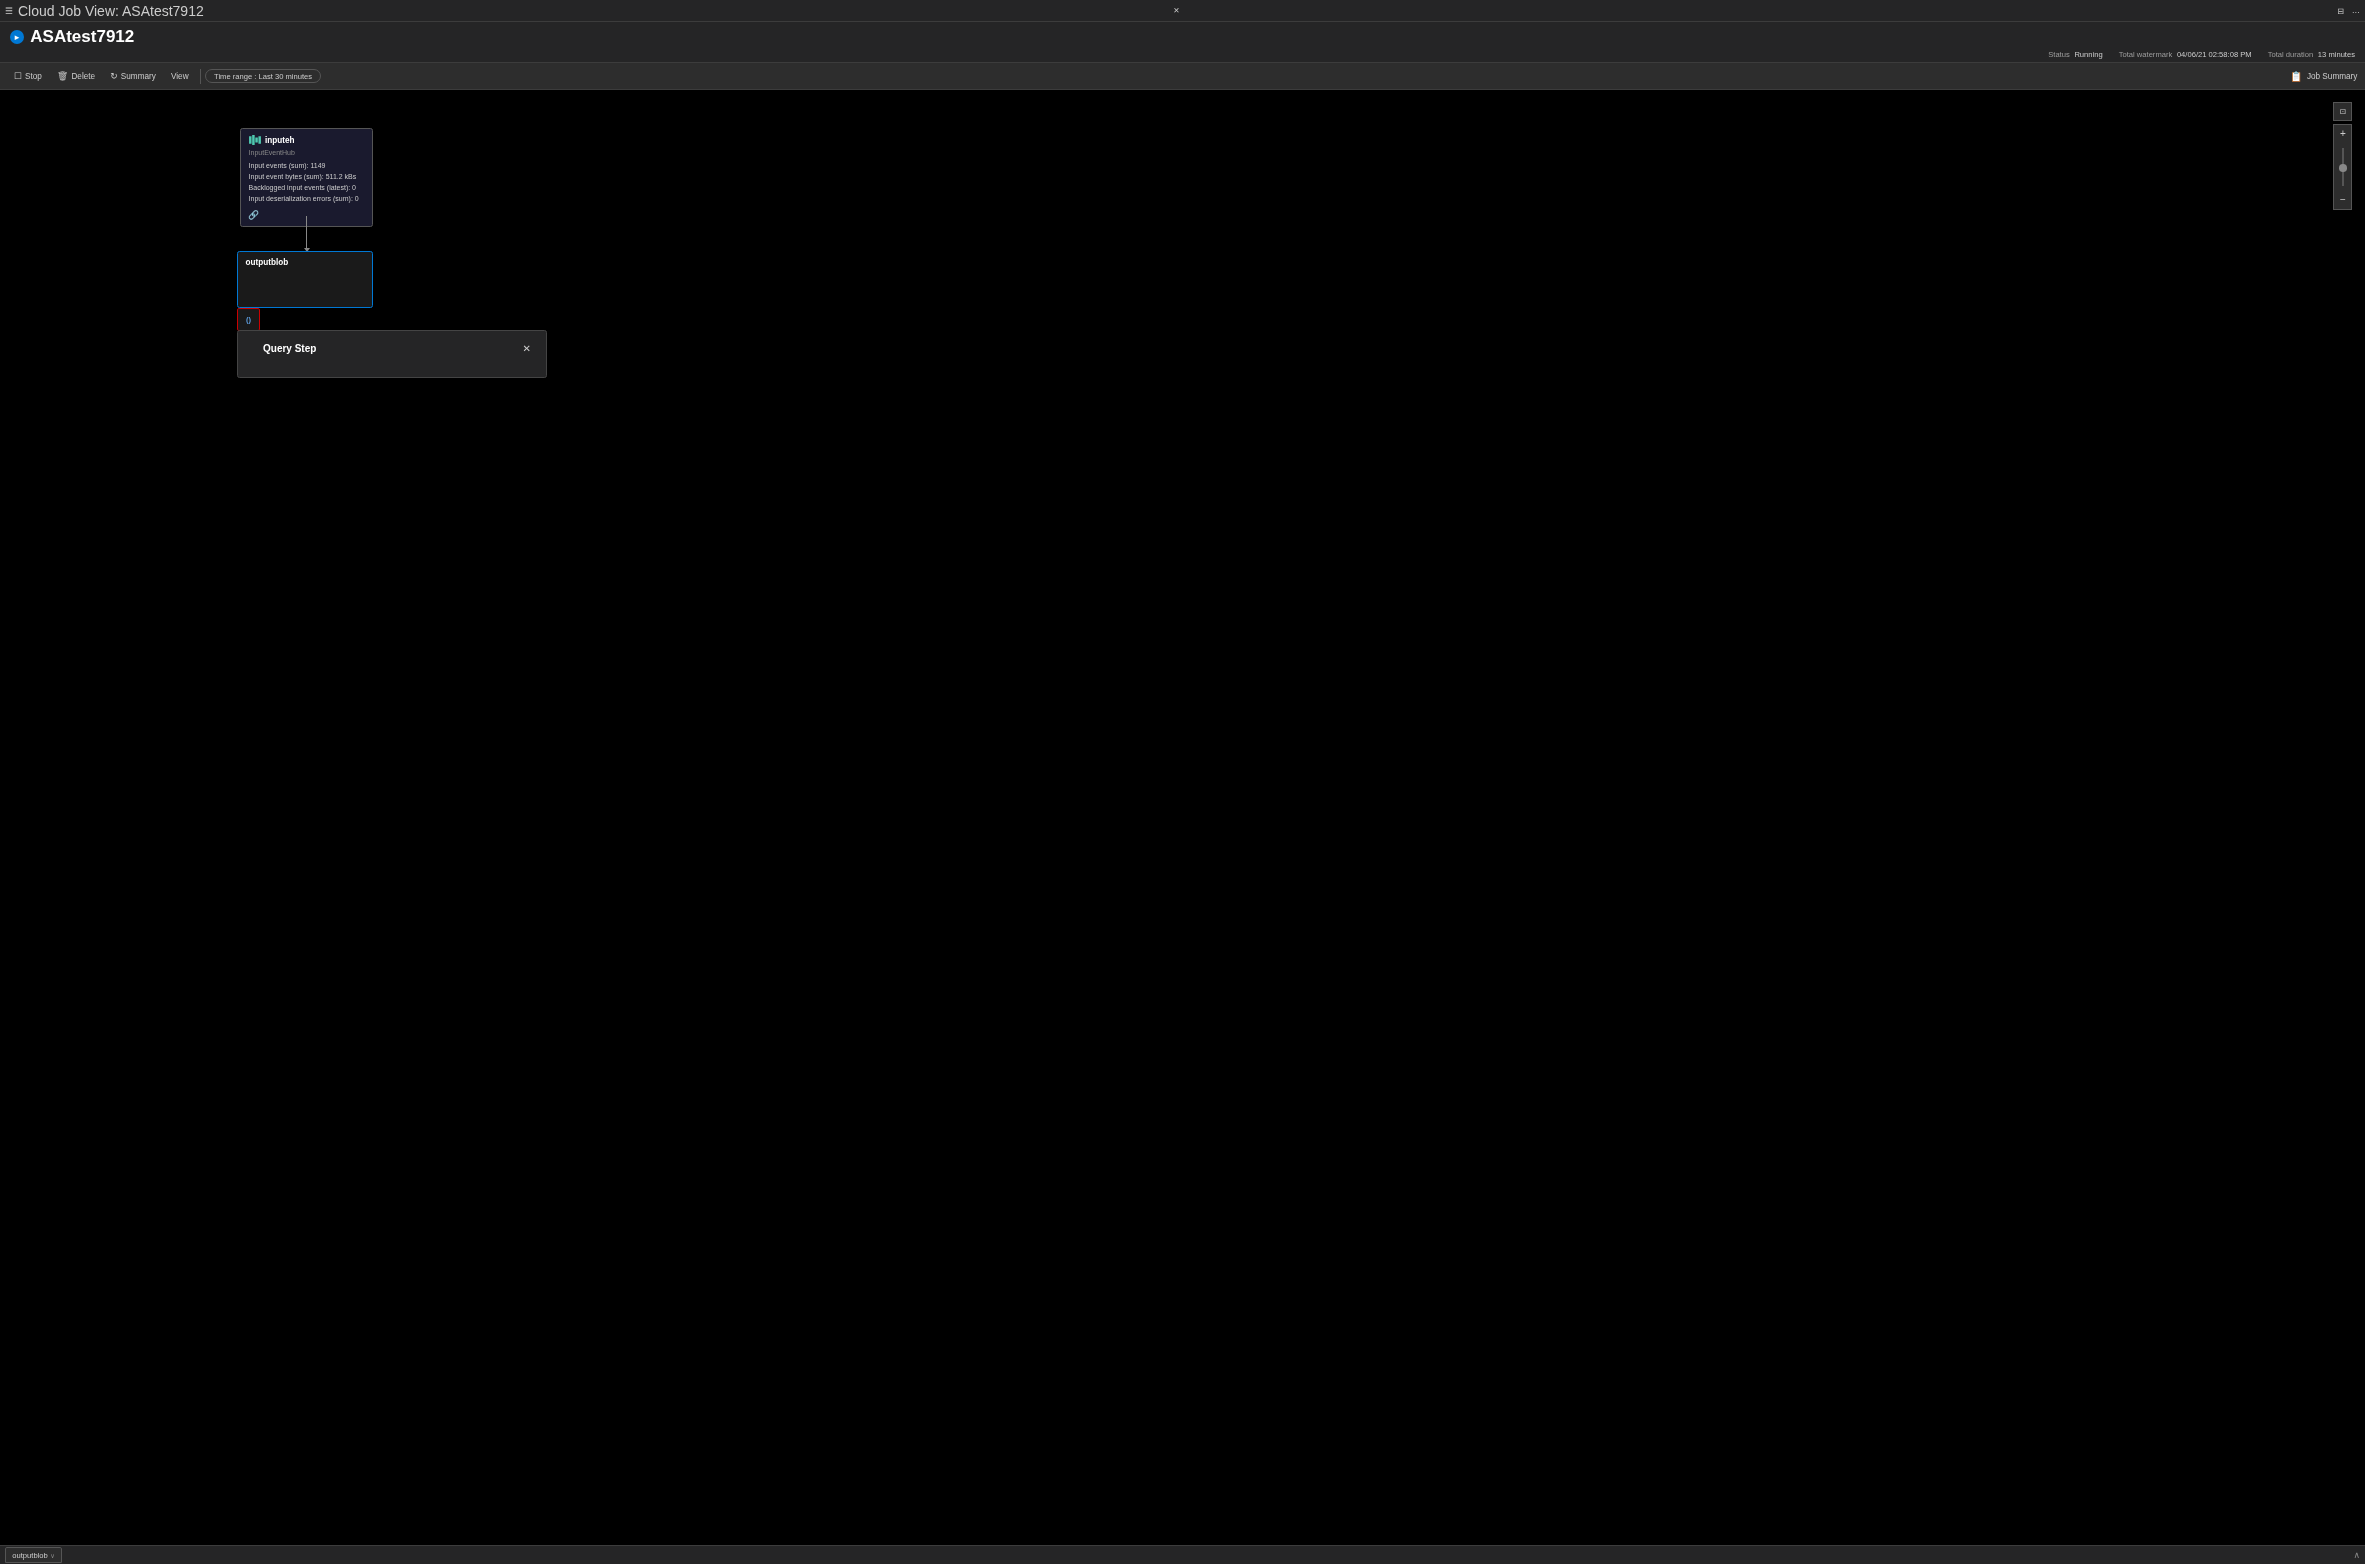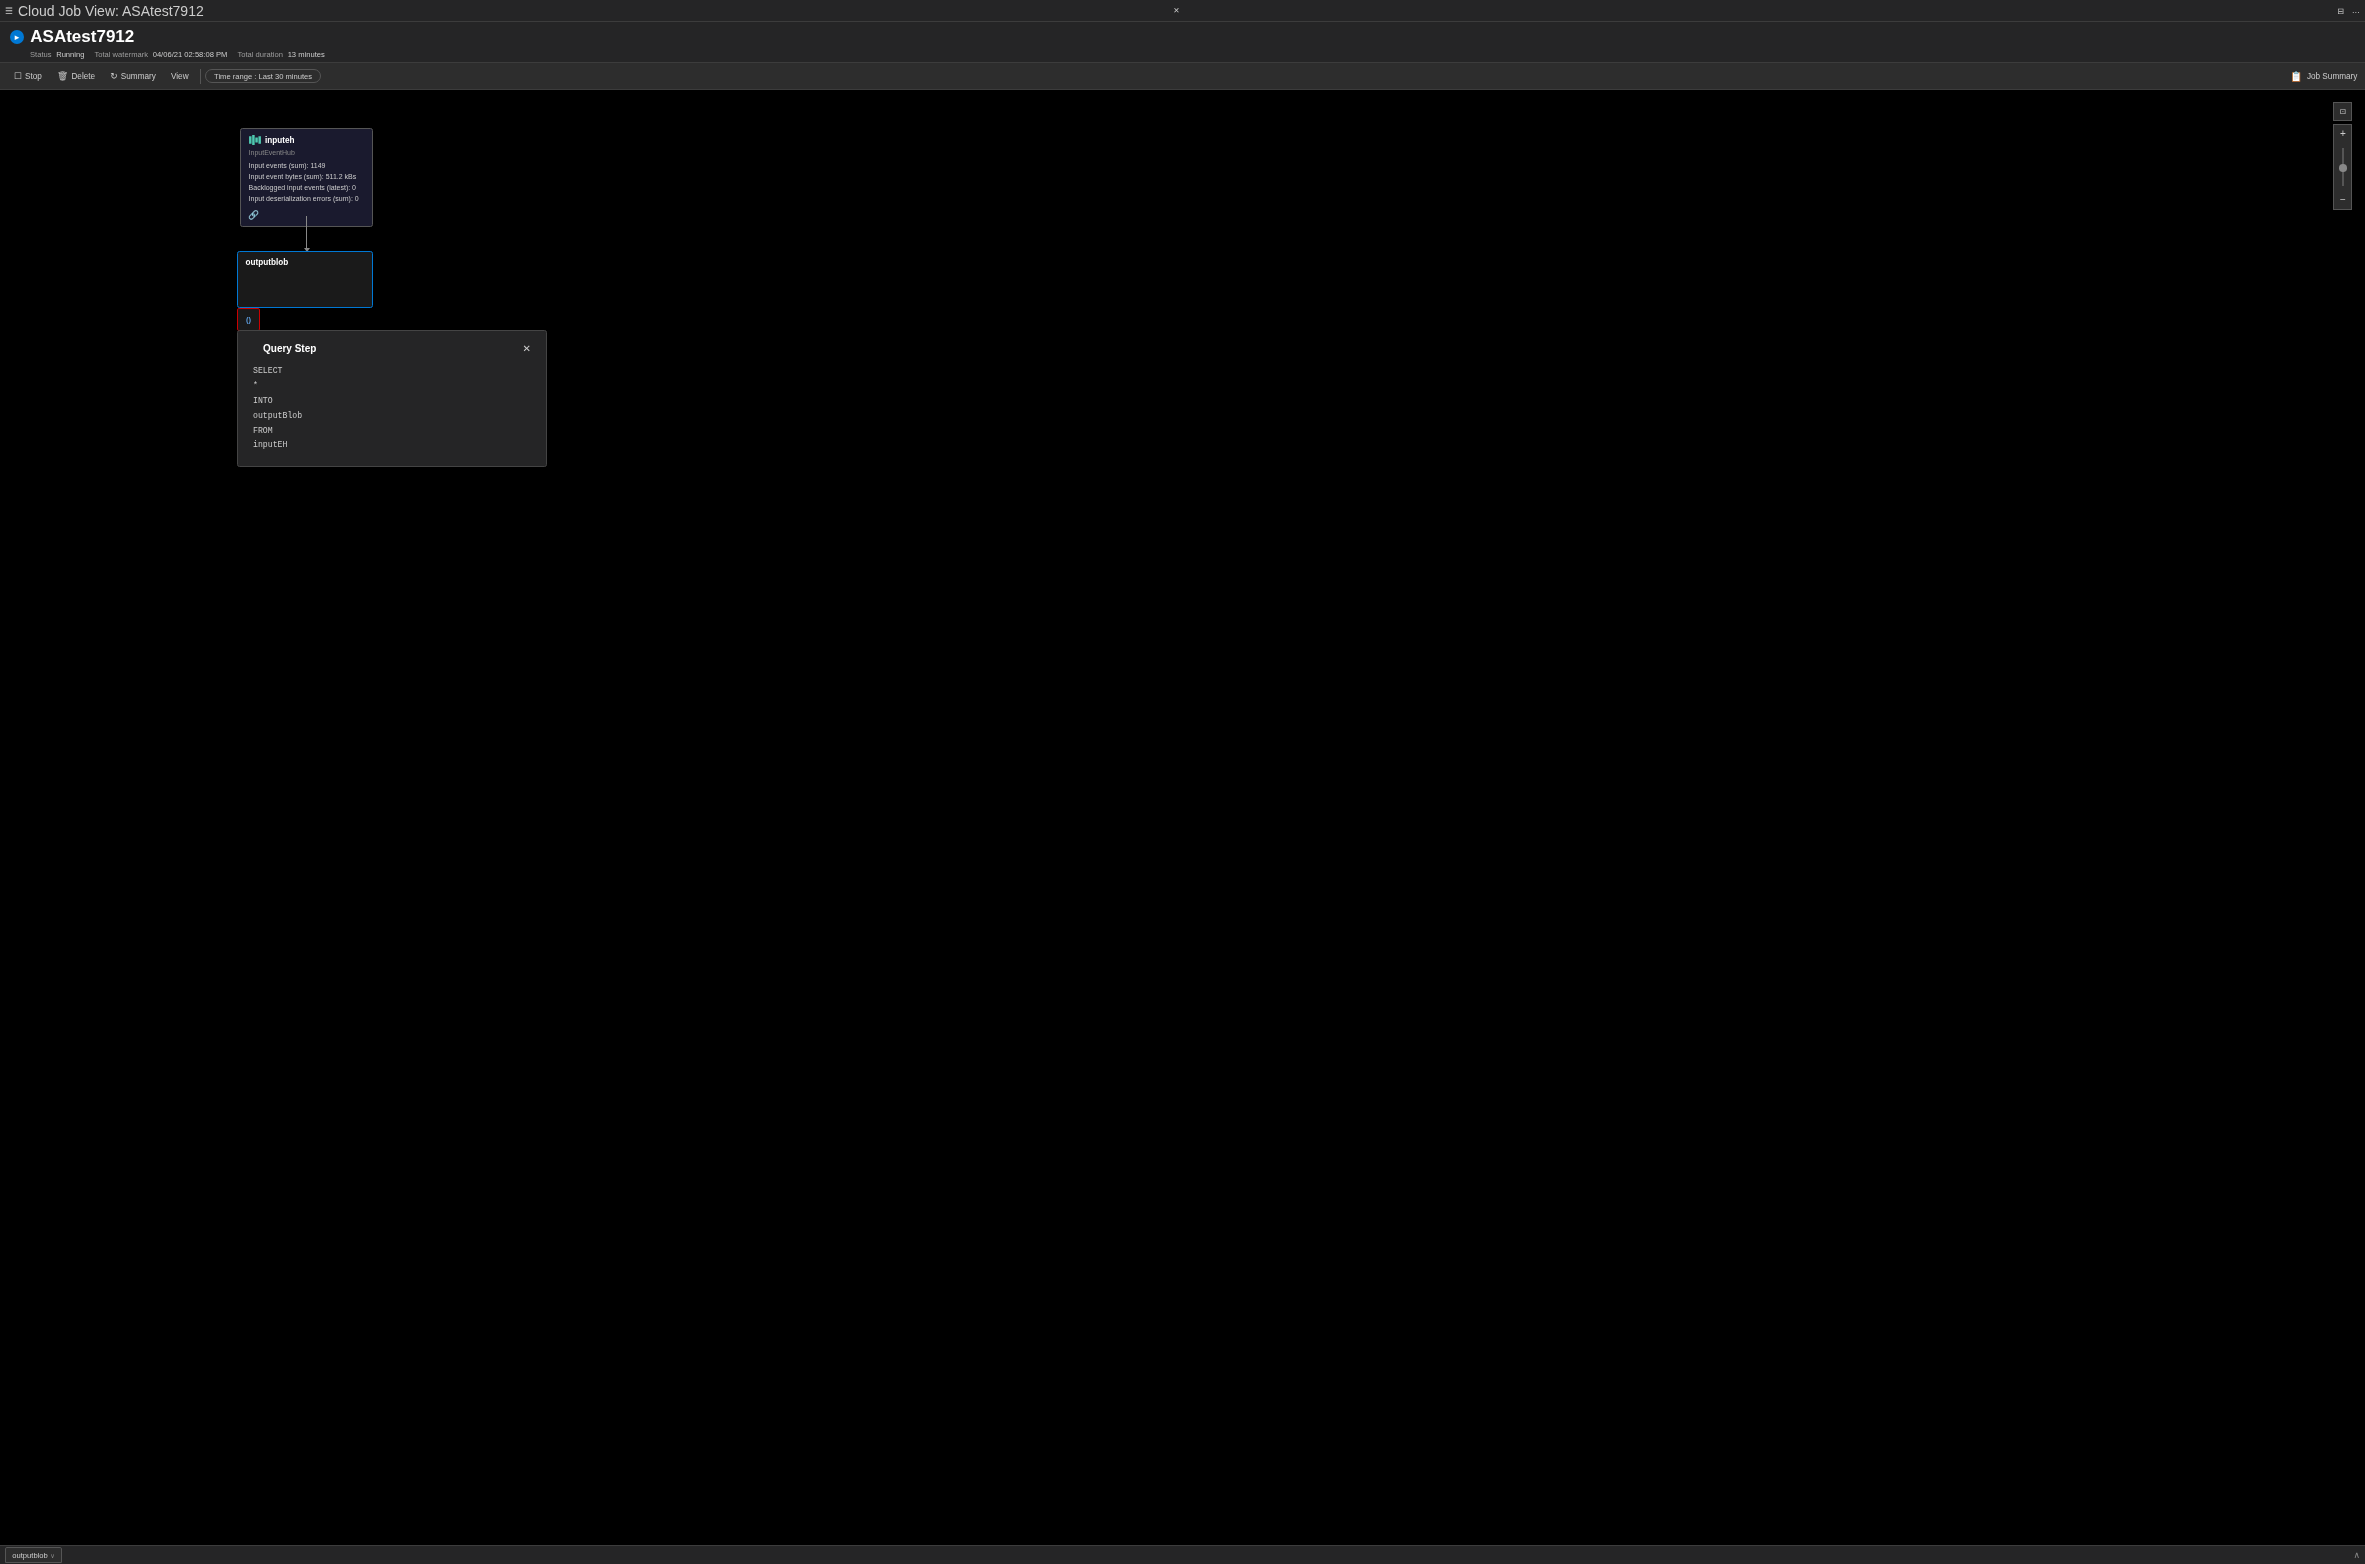--- a/index.html
+++ b/index.html
@@ -70,24 +70,25 @@
       font-size: 7px;
       font-weight: bold;
     }
     .job-title {
       font-size: 17px;
       font-weight: 600;
       color: #ffffff;
     }
     .job-meta {
       display: flex;
-      gap: 10px;
+      gap: 16px;
       font-size: 7.6px;
       color: #9d9d9d;
-      margin-left: 20px;
+      margin-left: 12px;
+      justify-content: flex-end;
     }
     .job-meta span.label { color: #9d9d9d; }
     .job-meta span.value { color: #cccccc; margin-left: 2.5px; }
 
     
     .toolbar {
       background: #2d2d2d;
       display: flex;
       align-items: center;
       padding: 2.5px 7.6px;
@@ -465,28 +466,20 @@
 
   <div class="query-icon-btn">
     <span>()</span>
   </div>
 
   <div class="query-step-panel">
     <div class="query-step-header">
       <span class="query-step-title">Query Step</span>
       <span class="query-step-close">✕</span>
     </div>
-    <div class="query-step-code">
-      <div>SELECT</div>
-      <div>*</div>
-      <div>INTO</div>
-      <div>outputBlob</div>
-      <div>FROM</div>
-      <div>inputEH</div>
-    </div>
   </div>
 
   <div class="zoom-controls">
     <div class="zoom-fit-btn">
       <span>⊡</span>
     </div>
     <div class="zoom-btn" style="border-bottom:none;">
       <span>+</span>
     </div>
     <div class="zoom-slider-container">

